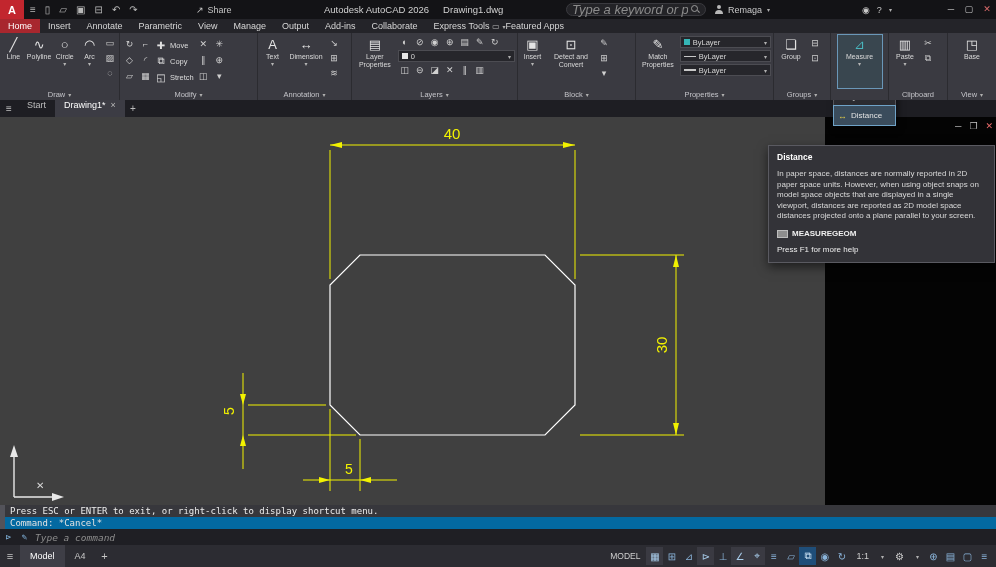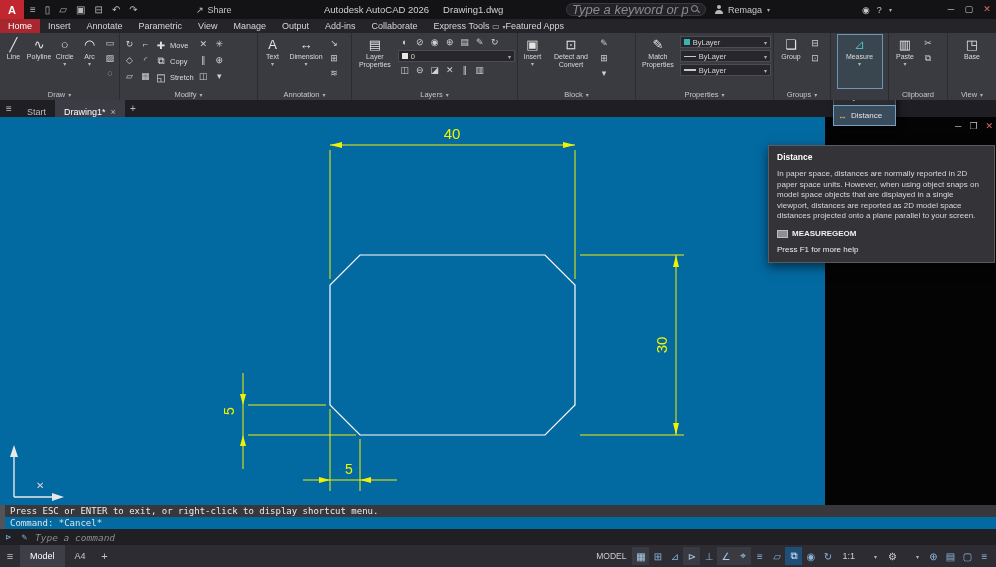--- a/index.html
+++ b/index.html
@@ -61,27 +61,27 @@
   .swatch-white{width:6px;height:6px;background:#e6e6e6;flex:0 0 auto}
   .swatch-teal{width:6px;height:6px;background:#35b6b6;flex:0 0 auto}
   .ltype-sample{width:12px;border-top:1px solid #c8c8c8;flex:0 0 auto}
   .lweight-sample{width:12px;border-top:2px solid #c8c8c8;flex:0 0 auto}
   .props-right{display:flex;flex-direction:column;gap:2px;padding-top:1px;width:92px}
   .active-btn{background:#39464f;outline:1px solid #6a97b8}
 
   
   .filetabs{position:absolute;top:100px;left:0;right:0;height:17px;background:#1e1e23;display:flex;align-items:stretch;color:#bdbdbd;font-size:9px;z-index:20}
   .ft-menu{width:18px;display:flex;align-items:center;justify-content:center;font-size:10px;color:#c0c0c0}
-  .ftab{padding:0 9px;display:flex;align-items:flex-end;gap:5px}
+  .ftab{padding:0 9px;display:flex;align-items:flex-start;gap:5px}
   .ftab.active{background:#3c3c44;color:#fff}
   .ft-close{color:#b9b9b9}
   .ft-add{width:16px;display:flex;align-items:center;justify-content:center;font-size:10px}
 
   
-  .canvas{position:absolute;top:117px;left:0;width:825px;height:388px;background:#0369a1;z-index:1}
+  .canvas{position:absolute;top:117px;left:0;width:825px;height:388px;background:#404040;z-index:1}
   .doc-controls{position:absolute;top:121px;right:3px;display:flex;gap:8px;color:#c6c6c6;font-size:9px;z-index:22}
   .doc-close{color:#e76a6a}
 
   
   .measure-dd{position:absolute;top:86px;left:833px;width:63px;background:#2b2b30;border:1px solid #54545a;z-index:45;box-shadow:2px 3px 6px rgba(0,0,0,.55)}
   .md-row{height:19px;display:flex;align-items:center;gap:4px;padding:0 4px;font-size:8px;color:#e2e2e2}
   .md-row.sel{background:#3a4c5c;outline:1px solid #6fa3c8}
   .md-ico{font-size:9px;color:#49b6be}
   .md-ico.yellow{color:#d8c54a}
 
@@ -107,21 +107,21 @@
   .sb-menu{width:20px;text-align:center;font-size:11px}
   .sb-tab{padding:0 10px;height:22px;display:flex;align-items:center}
   .sb-tab.active{background:#3e3e46;color:#fff}
   .sb-add{width:18px;text-align:center;font-size:11px}
   .sb-right{position:absolute;right:3px;top:0;height:22px;display:flex;align-items:center;gap:1px}
   .sb-label{font-size:8.5px;margin-right:5px;color:#cfcfcf}
   .sb-icons{display:flex}
   .sb-ico{width:17px;height:18px;display:flex;align-items:center;justify-content:center;font-size:10px;color:#8ab4da}
   .sb-ico.on{background:#3a3a42;color:#a9cdeb}
   .sb-ico.sel{background:#1f4e79;color:#d3e9fb}
-  .sb-scale,.sb-gear{display:flex;align-items:center;gap:19px;padding:0 5px;color:#cfcfcf}
+  .sb-scale,.sb-gear{display:flex;align-items:center;gap:12px;padding:0 5px;color:#cfcfcf}
   .sb-gear{font-size:10px}
 </style>
 </head>
 <body>
 
 <div class="app">
 
   <div class="titlebar">
     <div class="logo">A</div>
     <div class="qat">

